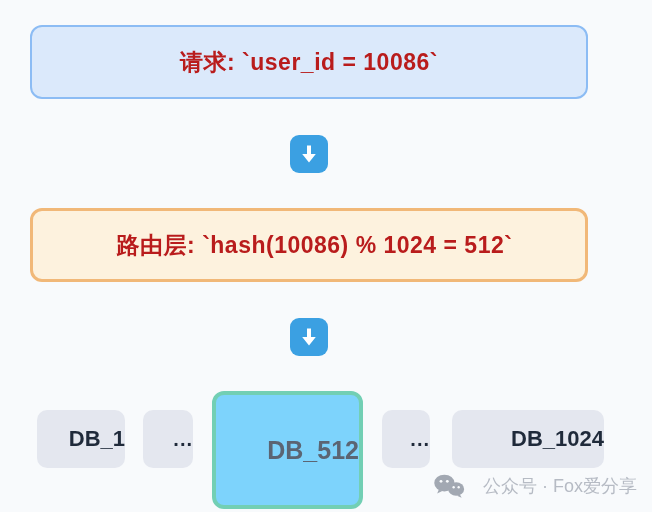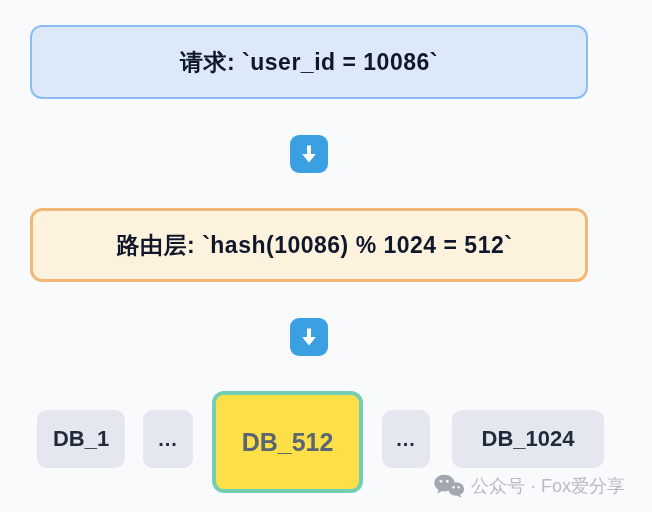--- a/index.html
+++ b/index.html
@@ -9,21 +9,21 @@
     font-family: "Liberation Sans", sans-serif;
     overflow: hidden;
   }
   .stage { position: relative; width: 652px; height: 512px; }
 
   .panel {
     position: absolute;
     left: 30px; width: 558px; height: 74px;
     border-radius: 12px;
     display: flex; align-items: center; justify-content: center;
-    font-weight: bold; font-size: 23px; color: #0f172a;
+    font-weight: bold; font-size: 23px; color: #b91c1c;
     letter-spacing: 0.5px;
   }
   .panel.request {
     top: 25px;
     background: #dbe9fb;
     border: 2px solid #8cbcf4;
   }
   .panel.routing {
     top: 208px;
     background: #fdf2de;
@@ -40,39 +40,39 @@
   }
   .arrow-chip.a1 { top: 135px; }
   .arrow-chip.a2 { top: 318px; }
   .arrow-chip svg { width: 24px; height: 24px; display: block; }
 
   .db-box {
     position: absolute;
     top: 410px; height: 58px;
     background: #e4e7ef;
     border-radius: 10px;
-    display: flex; align-items: center; justify-content: center;
+    display: flex; align-items: center; justify-content: flex-end;
     font-weight: bold; font-size: 22px; color: #1f2a3a;
   }
   .db-box.db1    { left: 37px;  width: 88px;  }
   .db-box.dots1  { left: 143px; width: 50px;  font-size: 20px; letter-spacing: 1px; }
   .db-box.dots2  { left: 382px; width: 48px;  font-size: 20px; letter-spacing: 1px; }
   .db-box.db1024 { left: 452px; width: 152px; }
   .db-box.highlight {
-    top: 391px; left: 212px; width: 151px; height: 102px;
-    background: #fde047;
+    top: 391px; left: 212px; width: 151px; height: 118px;
+    background: #7dd3fc;
     border: 4px solid #72cfb4;
     border-radius: 12px;
     font-size: 25px; color: #5b6573;
   }
 
   .watermark {
     position: absolute;
     left: 433px; top: 472px; height: 28px;
-    display: flex; align-items: center; gap: 6px;
+    display: flex; align-items: center; gap: 18px;
     color: #b6bbc4;
     font-size: 18px;
     white-space: nowrap;
   }
   .watermark svg { display: block; }
 </style>
 </head>
 <body>
 
 <div class="stage">

